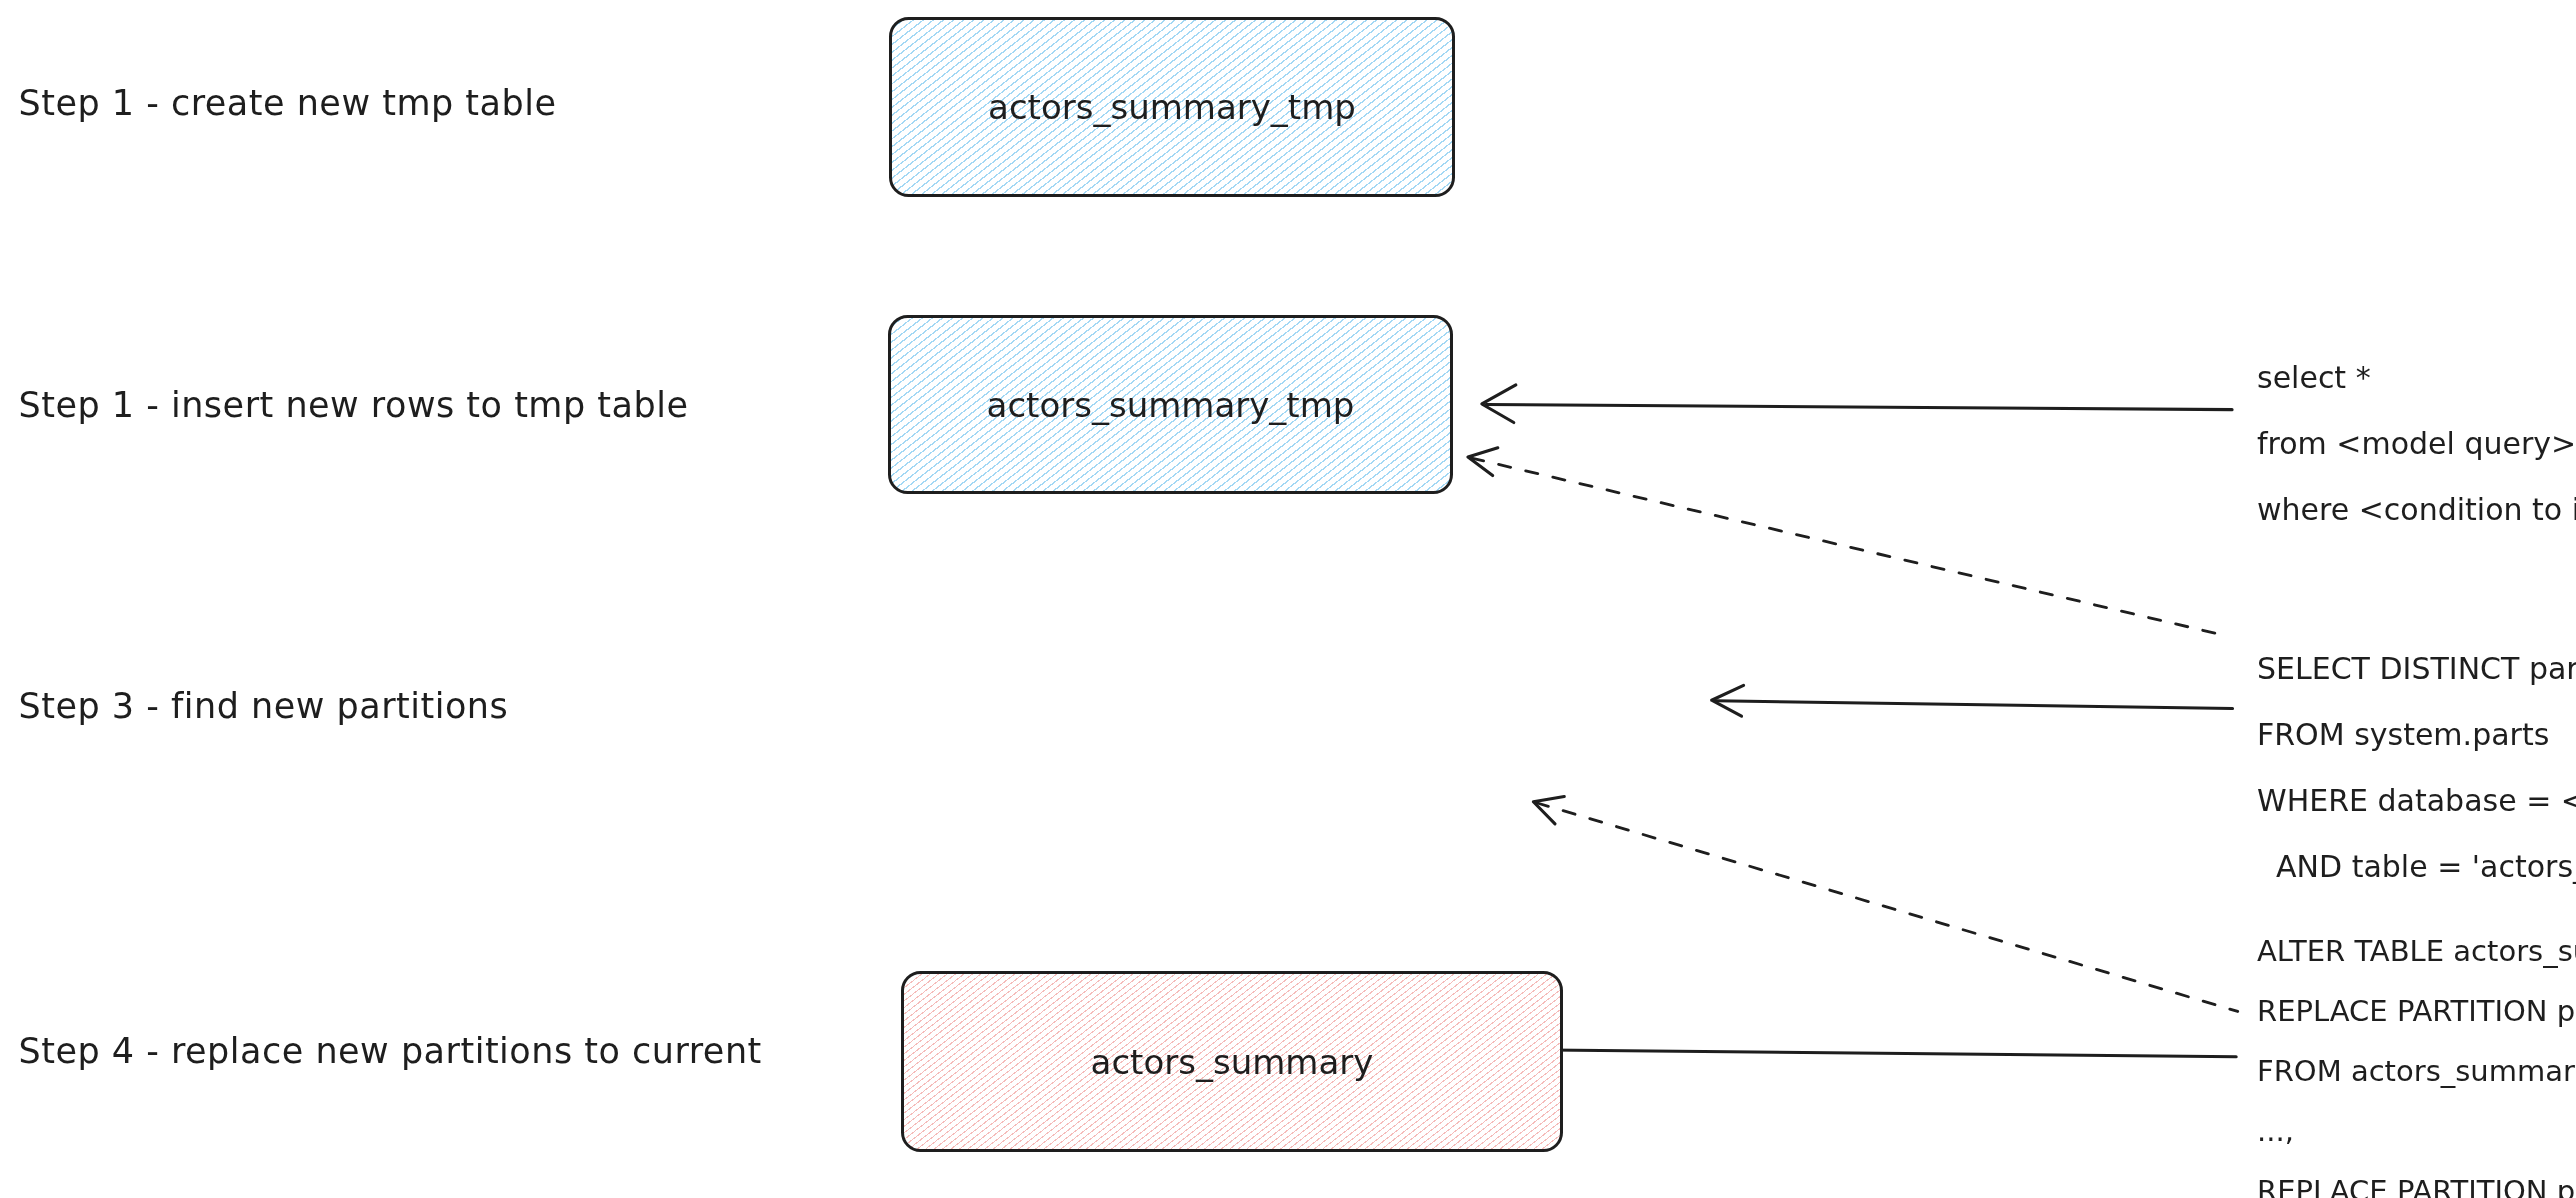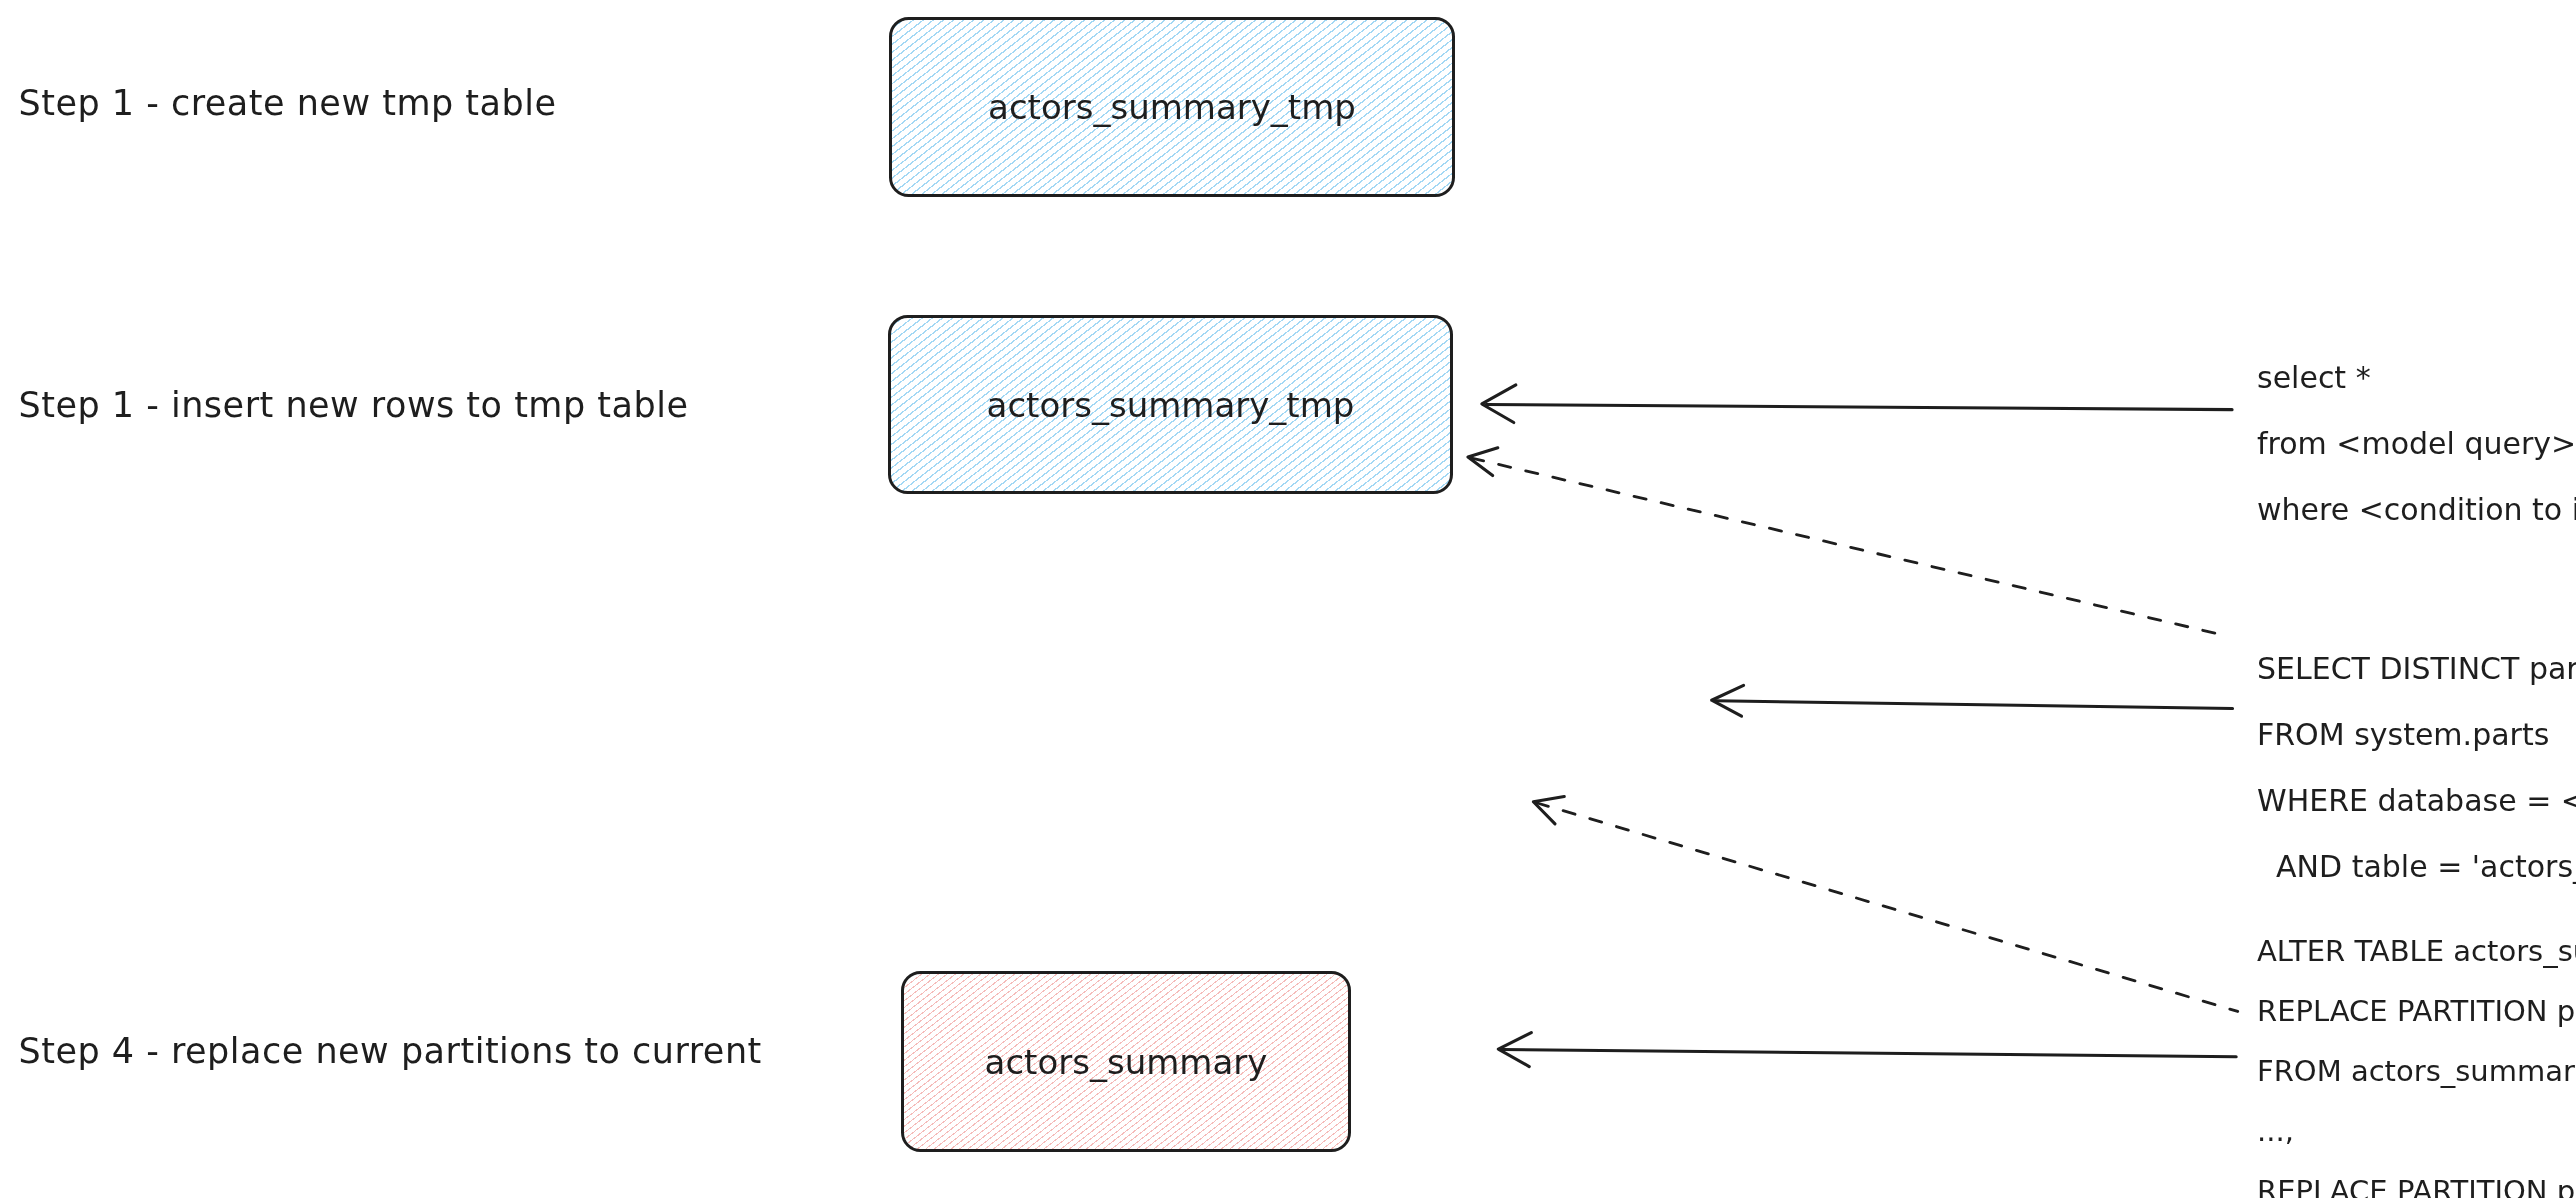--- a/index.html
+++ b/index.html
@@ -76,32 +76,33 @@
     </g>
 
     <g>
       <path class="stroke-line dashed" d="M2982 1558 L4343 1963"></path>
       <path class="stroke-line head" d="M3036 1546 L2976 1556 L3018 1599"></path>
     </g>
   </svg>
 
   <div class="step-label" style="top:103px">Step 1 - create new tmp table</div>
   <div class="step-label" style="top:405px">Step 1 - insert new rows to tmp table</div>
+  <div class="step-label" style="top:706px">Step 3 - find new partitions</div>
   <div class="step-label" style="top:1051px">Step 4 - replace new partitions to current</div>
 
   <div class="node hatch-blue" style="left:889px;top:16.5px;width:566px;height:180px">
     <span>actors_summary_tmp</span>
   </div>
 
   <div class="node hatch-blue" style="left:888px;top:315px;width:565px;height:179px">
     <span>actors_summary_tmp</span>
   </div>
 
 
-  <div class="node hatch-pink" style="left:901px;top:971px;width:450px;height:181px">
+  <div class="node hatch-pink" style="left:901px;top:971px;width:662px;height:181px">
     <span>actors_summary</span>
   </div>
 
   <div class="code code-lg" style="left:2257px;top:335px">
     <span class="line">select *</span>
     <span class="line">from &lt;model query&gt;</span>
     <span class="line">where &lt;condition to identify new&gt;</span>
   </div>
 
   <div class="code code-lg" style="left:2257px;top:626px">

